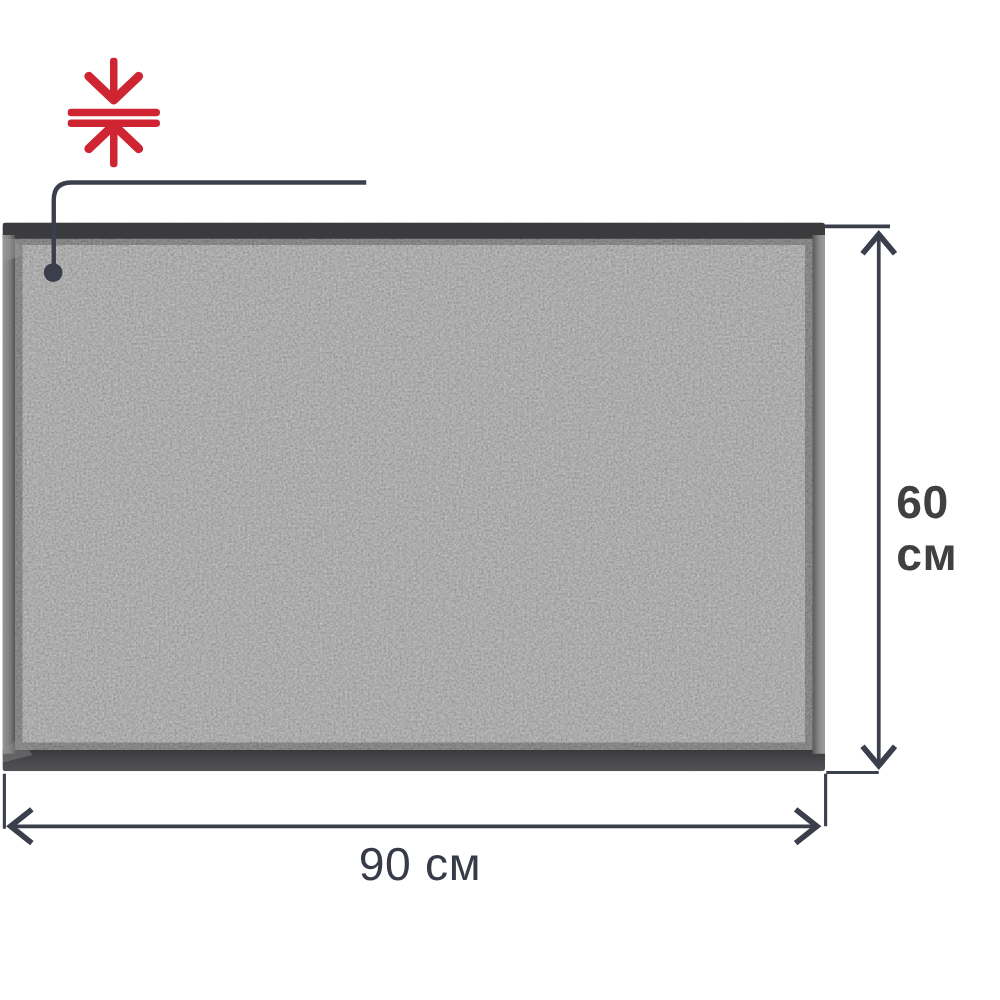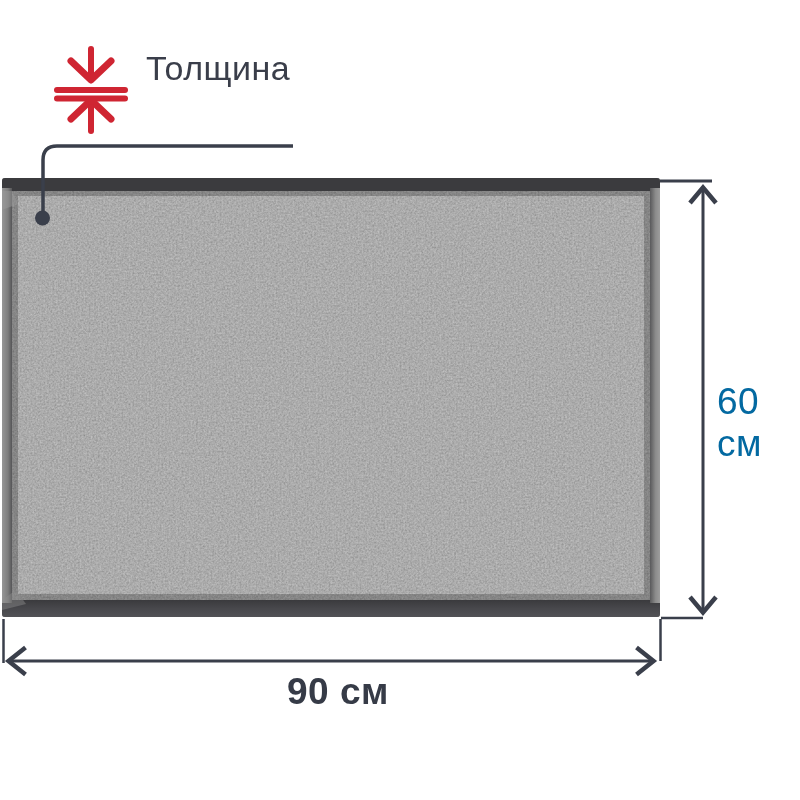--- a/index.html
+++ b/index.html
@@ -37,46 +37,45 @@
   .mat svg { display: block; width: 100%; height: 100%; }
 
   
   .dim-overlay {
     position: absolute; inset: 0; width: 800px; height: 800px;
     pointer-events: none;
   }
 
   .height-label {
     position: absolute; left: 717px; top: 381px;
-    font-size: 37px; font-weight: 400; letter-spacing: 0.5px;
-    color: #0369a1;
+    font-size: 37px; font-weight: 700; letter-spacing: 0.5px;
+    color: #404040;
   }
   .width-label {
     position: absolute; left: 287px; top: 671px;
-    font-size: 37px; font-weight: 700; letter-spacing: 0.5px;
+    font-size: 37px; font-weight: 400; letter-spacing: 0.5px;
     color: #363b47;
   }
 </style>
 </head>
 <body>
 
 <div class="stage">
 
   <svg class="thickness-icon" viewBox="0 0 74 88">
     <g fill="none" stroke="#cf2532" stroke-linecap="round" stroke-linejoin="round">
       <path d="M 37 3 V 27" stroke-width="6"></path>
       <path d="M 17 15 L 37 34 L 57 15" stroke-width="7"></path>
       <path d="M 3 44 H 71" stroke-width="6"></path>
       <path d="M 3 52.5 H 71" stroke-width="6"></path>
       <path d="M 17 73 L 37 54 L 57 73" stroke-width="7"></path>
       <path d="M 37 85 V 61" stroke-width="6"></path>
     </g>
   </svg>
 
-  <div class="thickness-label">Толщина</div>
 
   <div class="mat">
     <svg viewBox="0 0 658 439" preserveAspectRatio="none">
       <defs>
         <filter id="carpetNoise" x="0" y="0" width="100%" height="100%">
           <feTurbulence type="fractalNoise" baseFrequency="0.55" numOctaves="4" seed="11" stitchTiles="stitch"></feTurbulence>
           <feColorMatrix type="saturate" values="0"></feColorMatrix>
           <feComponentTransfer>
             <feFuncR type="linear" slope="0.40" intercept="0.21"></feFuncR>
             <feFuncG type="linear" slope="0.40" intercept="0.21"></feFuncG>

